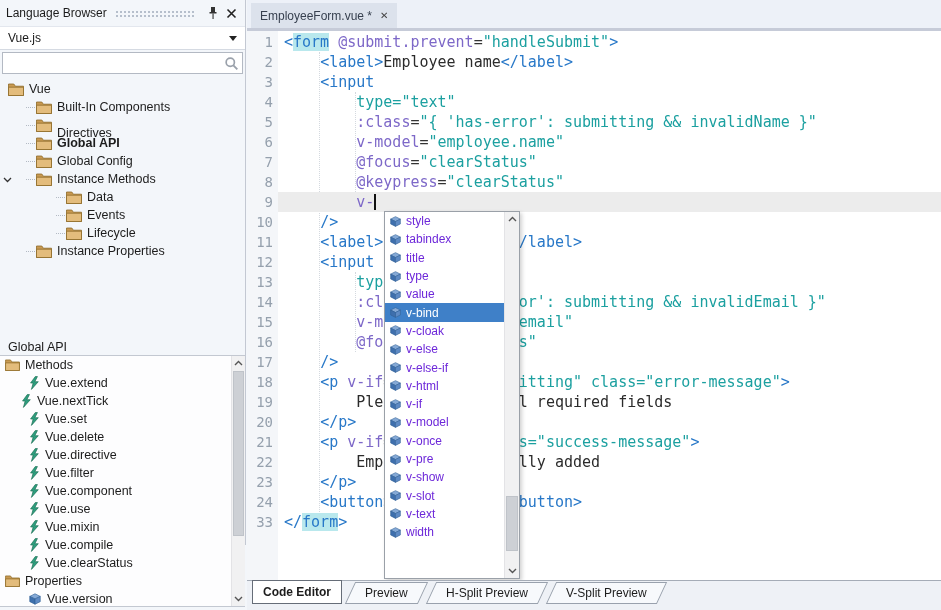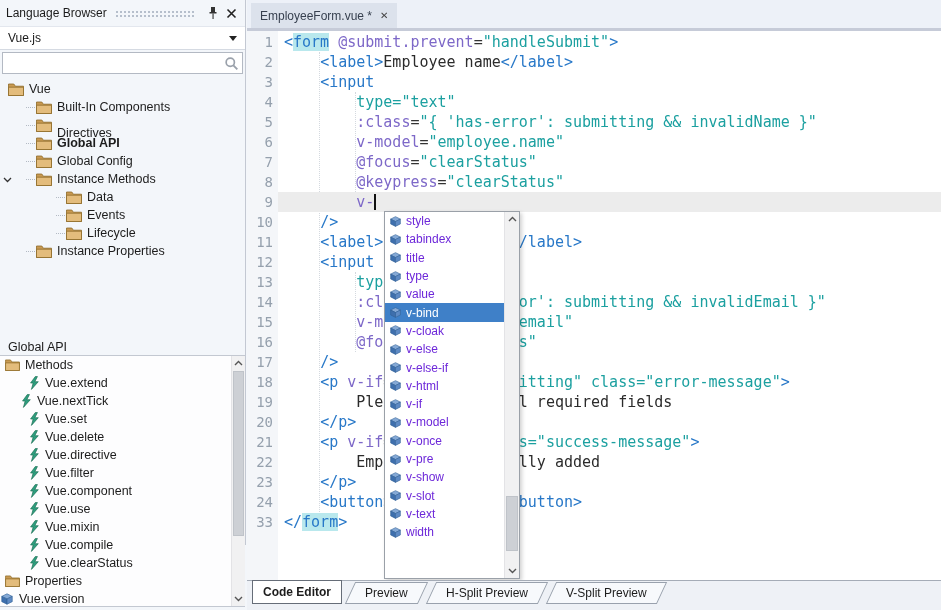--- a/index.html
+++ b/index.html
@@ -327,21 +327,21 @@
           </li>
           <li class="arow" style="padding-left: 5px;">
             <span class="fico" style="margin-right:5px;display:flex;">
               <svg width="15" height="12" viewBox="0 0 16 13">
                 <path d="M0.5 1 h5.3 l1.6 2.2 h8.1 v9.3 H0.5 z" fill="#C99A52" stroke="#8E6B28" stroke-width="0.8"></path>
                 <path d="M0.5 4.2 h15 v8.3 H0.5 z" fill="#E3BC7C" stroke="#8E6B28" stroke-width="0.8"></path>
               </svg>
             </span>
             <span>Properties</span>
           </li>
-          <li class="arow" style="">
+          <li class="arow" style="padding-left: 28px;">
             <span class="stub"></span>
             <span class="fico" style="margin-right:5px;display:flex;">
               <svg width="14" height="14" viewBox="0 0 16 16">
                 <polygon points="8,2 14,5 8,8 2,5" fill="#85A9D6" stroke="#2F5F95" stroke-width="0.7"></polygon>
                 <polygon points="2,5 8,8 8,14 2,11" fill="#3E6FAD" stroke="#2F5F95" stroke-width="0.7"></polygon>
                 <polygon points="14,5 8,8 8,14 14,11" fill="#5E8AC4" stroke="#2F5F95" stroke-width="0.7"></polygon>
               </svg>
             </span>
             <span>Vue.version</span>
           </li>

